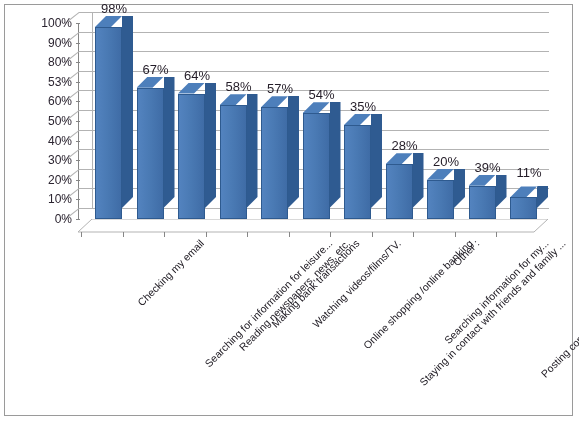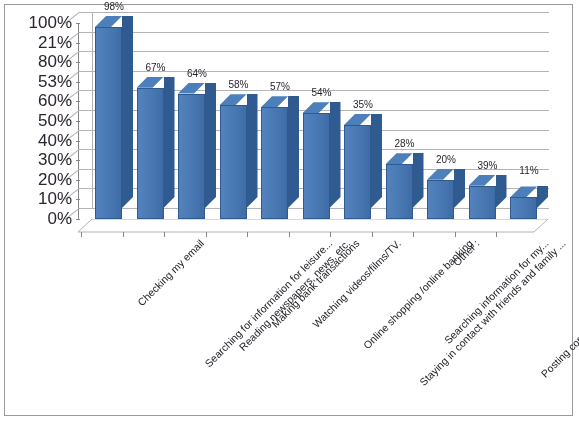--- a/index.html
+++ b/index.html
@@ -17,42 +17,42 @@
 
   
   .riser{position:absolute;left:-14px;width:18px;height:1px;background:#b3b3b3;
        transform-origin:left center;transform:rotate(-38deg);}
 
   #yaxis{position:absolute;left:-1px;top:0;width:1px;height:196px;background:#868686;}
   #yaxis-back{position:absolute;left:13px;top:-11px;width:1px;height:196px;background:#b3b3b3;}
 
   .ytick{position:absolute;left:-3px;width:4px;height:1px;background:#868686;}
   .ylabel{position:absolute;right:100%;margin-right:7px;
-       font-size:17px;color:#2b2430;white-space:nowrap;
+       font-size:12px;color:#2b2430;white-space:nowrap;
        transform:translateY(-50%);}
 
   
   #floor{position:absolute;left:-1px;top:196px;width:470px;height:13px;}
   #floor svg{display:block;}
 
   .xtick{position:absolute;top:209px;width:1px;height:5px;background:#868686;}
 
   
   .bar{position:absolute;bottom:0;width:27px;}
   .bar .front{position:absolute;left:0;bottom:0;width:27px;height:100%;
        background:linear-gradient(to right,#5383bf 0%,#4a7ab4 45%,#3f6ca6 100%);
        border:1px solid #2e5a8f;box-sizing:border-box;}
   .bar .side{position:absolute;left:27px;bottom:11px;width:11px;height:100%;
        background:#2f5b91;
        clip-path:polygon(0 0,100% -11px,100% calc(100% - 11px),0 100%);}
   .bar .top{position:absolute;left:0;top:-11px;width:27px;height:11px;
        background:#4d7fbb;
        clip-path:polygon(0 100%,11px 0,100% 0,calc(100% - 11px) 100%);}
 
-  .dlabel{position:absolute;font-size:10px;color:#241d28;
+  .dlabel{position:absolute;font-size:13px;color:#241d28;
        white-space:nowrap;transform:translateX(-50%);}
 
   
   #cats{position:absolute;left:0;top:232px;width:569px;height:180px;}
   .cat{position:absolute;top:0;font-size:10.5px;color:#1e1a22;
        white-space:nowrap;transform-origin:right top;
        transform:rotate(-45deg);text-align:right;}
 </style>
 </head>
 <body>
@@ -101,21 +101,21 @@
         <div class="ylabel" style="top: 117.6px;">40%</div>
         <div class="ytick" style="top: 98px;"></div>
         <div class="ylabel" style="top: 98px;">50%</div>
         <div class="ytick" style="top: 78.4px;"></div>
         <div class="ylabel" style="top: 78.4px;">60%</div>
         <div class="ytick" style="top: 58.8px;"></div>
         <div class="ylabel" style="top: 58.8px;">53%</div>
         <div class="ytick" style="top: 39.2px;"></div>
         <div class="ylabel" style="top: 39.2px;">80%</div>
         <div class="ytick" style="top: 19.6px;"></div>
-        <div class="ylabel" style="top: 19.6px;">21%</div>
+        <div class="ylabel" style="top: 19.6px;">90%</div>
         <div class="ytick" style="top: 0px;"></div>
         <div class="ylabel" style="top: 0px;">100%</div>
       </div>
     <div id="bars">
         <div class="bar" style="left: 16px; height: 192.08px;">
           <div class="side"></div>
           <div class="front"></div>
           <div class="top"></div>
         </div>
         <div class="bar" style="left: 57.5px; height: 131.32px;">

